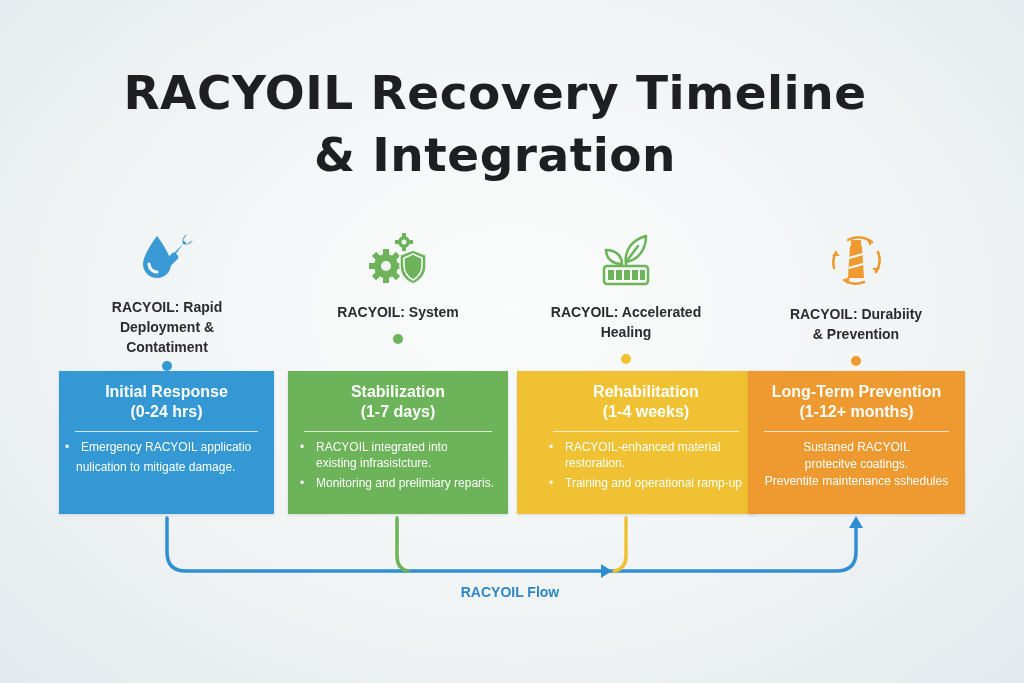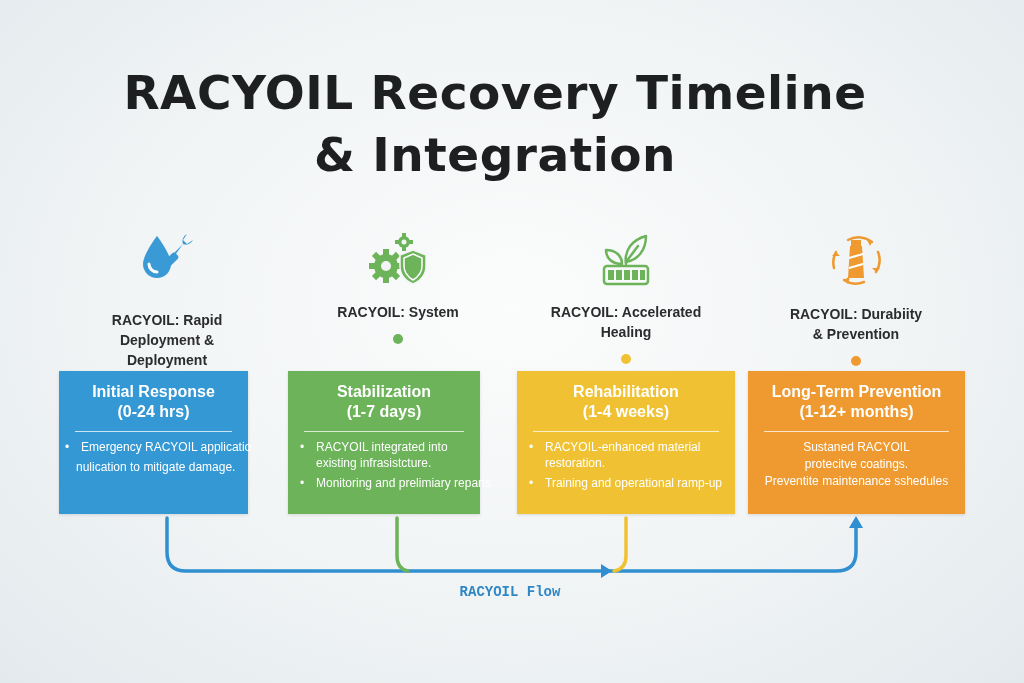--- a/index.html
+++ b/index.html
@@ -12,41 +12,41 @@
     position:absolute; left:0; top:62px; width:990px; text-align:center;
     font-family: "DejaVu Sans", sans-serif; font-weight:bold;
     font-size:47px; line-height:62px; color:#1e1f21; letter-spacing:0.5px;
   }
   .title div { white-space:nowrap; }
   .stage-head {
     position:absolute; top:228px; width:230px; text-align:center;
   }
   .stage-icon { width:64px; height:64px; margin:0 auto; display:block; }
   .stage-label {
-    margin-top:18px; font-size:14px; line-height:20px; font-weight:bold;
+    margin-top:5px; font-size:14px; line-height:20px; font-weight:bold;
     color:#2b2c2e; font-family: "Liberation Sans", sans-serif;
   }
   .dot { width:10px; height:10px; border-radius:50%; margin:4px auto 0; }
   .box {
     position:absolute; top:371px; height:143px; color:#fff;
     box-shadow: 0 1px 3px rgba(0,0,0,0.12);
     font-family: "Liberation Sans", sans-serif;
   }
   .box-title {
     text-align:center; font-weight:bold; font-size:16px; line-height:20px;
     margin-top:11px;
   }
   .box-rule { height:1px; background:rgba(255,255,255,0.75); margin:9px 16px 7px; }
   .box ul { margin:0; padding:0 0 0 14px; list-style:none; }
   .box li { position:relative; padding-left:18px; font-size:12px; line-height:16px; margin-bottom:4px; white-space:nowrap; overflow:visible;}
   .box li::before { content:"•"; position:absolute; left:2px; top:0; font-size:12px; }
   .box .plain { text-align:center; font-size:12px; line-height:17px; padding:0 8px; }
   .flow-label {
     position:absolute; top:584px; left:440px; width:140px; text-align:center;
-    font-size:14px; font-weight:bold; color:#2f87c6; font-family:Liberation Mono, monospace;
+    font-size:14px; font-weight:bold; color:#2f87c6; font-family:Liberation Sans, sans-serif;
   }
   svg.flow { position:absolute; left:0; top:0; }
 </style>
 </head>
 <body>
 
 <div class="title">
   <div>RACYOIL Recovery Timeline</div>
   <div>&amp; Integration</div>
 </div>
@@ -54,21 +54,21 @@
 <div class="stage-head" style="left:52px;">
   <svg class="stage-icon" viewBox="0 0 64 64">
     <path d="M22 8 C22 8 8 26 8 36 a14 14 0 0 0 28 0 C36 26 22 8 22 8z" fill="#3a9ad6"></path>
     <path d="M14 36 a8 8 0 0 0 8 8" stroke="#fff" stroke-width="3" fill="none" stroke-linecap="round"></path>
     <path d="M34 30 L48 16 a8 8 0 0 1 4 -10 l-4 6 4 4 6 -4 a8 8 0 0 1 -10 4 L38 30 Z" fill="#3a9ad6"></path>
     <rect x="32" y="24" width="8" height="16" rx="3" transform="rotate(45 36 32)" fill="#3a9ad6"></rect>
   </svg>
   <div class="stage-label">
     <div>RACYOIL: Rapid</div>
     <div>Deployment &amp;</div>
-    <div>Deployment</div>
+    <div>Contatiment</div>
   </div>
   <div class="dot" style="background:#3498d4;"></div>
 </div>
 
 <div class="stage-head" style="left:283px;">
   <svg class="stage-icon" viewBox="0 0 64 64">
     <g fill="#6db35a">
       <circle cx="20" cy="38" r="12"></circle>
       <g transform="translate(20 38)">
         <rect x="-3" y="-17" width="6" height="6"></rect>
@@ -143,45 +143,45 @@
       <line x1="25" y1="40" x2="39" y2="36"></line>
     </g>
   </svg>
   <div class="stage-label" style="margin-top:12px;">
     <div>RACYOIL: Durabiity</div>
     <div>&amp; Prevention</div>
   </div>
   <div class="dot" style="background:#ee9a30; margin-top:12px;"></div>
 </div>
 
-<div class="box" style="left:59px; width:189px; background:#3498d4;">
+<div class="box" style="left:59px; width:215px; background:#3498d4;">
   <div class="box-title">
     <div>Initial Response</div>
     <div>(0-24 hrs)</div>
   </div>
   <div class="box-rule"></div>
   <ul style="padding-left:4px;">
     <li>Emergency RACYOIL applicatio</li>
     <li style="padding-left:13px;" class="nobullet">nulication to mitigate damage.</li>
   </ul>
 </div>
 
-<div class="box" style="left:288px; width:192px; background:#6db35a;">
+<div class="box" style="left:288px; width:220px; background:#6db35a;">
   <div class="box-title">
     <div>Stabilization</div>
     <div>(1-7 days)</div>
   </div>
   <div class="box-rule"></div>
   <ul style="padding-left:10px;">
     <li style="white-space:normal; width:150px;">RACYOIL integrated into existing infrasistcture.</li>
     <li>Monitoring and prelimiary reparis.</li>
   </ul>
 </div>
 
-<div class="box" style="left:517px; width:218px; background:#f0c233;">
+<div class="box" style="left:517px; width:218px; background:#f0c233;padding-left:20px;">
   <div class="box-title">
     <div>Rehabilitation</div>
     <div>(1-4 weeks)</div>
   </div>
   <div class="box-rule"></div>
   <ul style="padding-left:10px;">
     <li style="white-space:normal; width:180px;">RACYOIL-enhanced material restoration.</li>
     <li>Training and operational ramp-up</li>
   </ul>
 </div>

